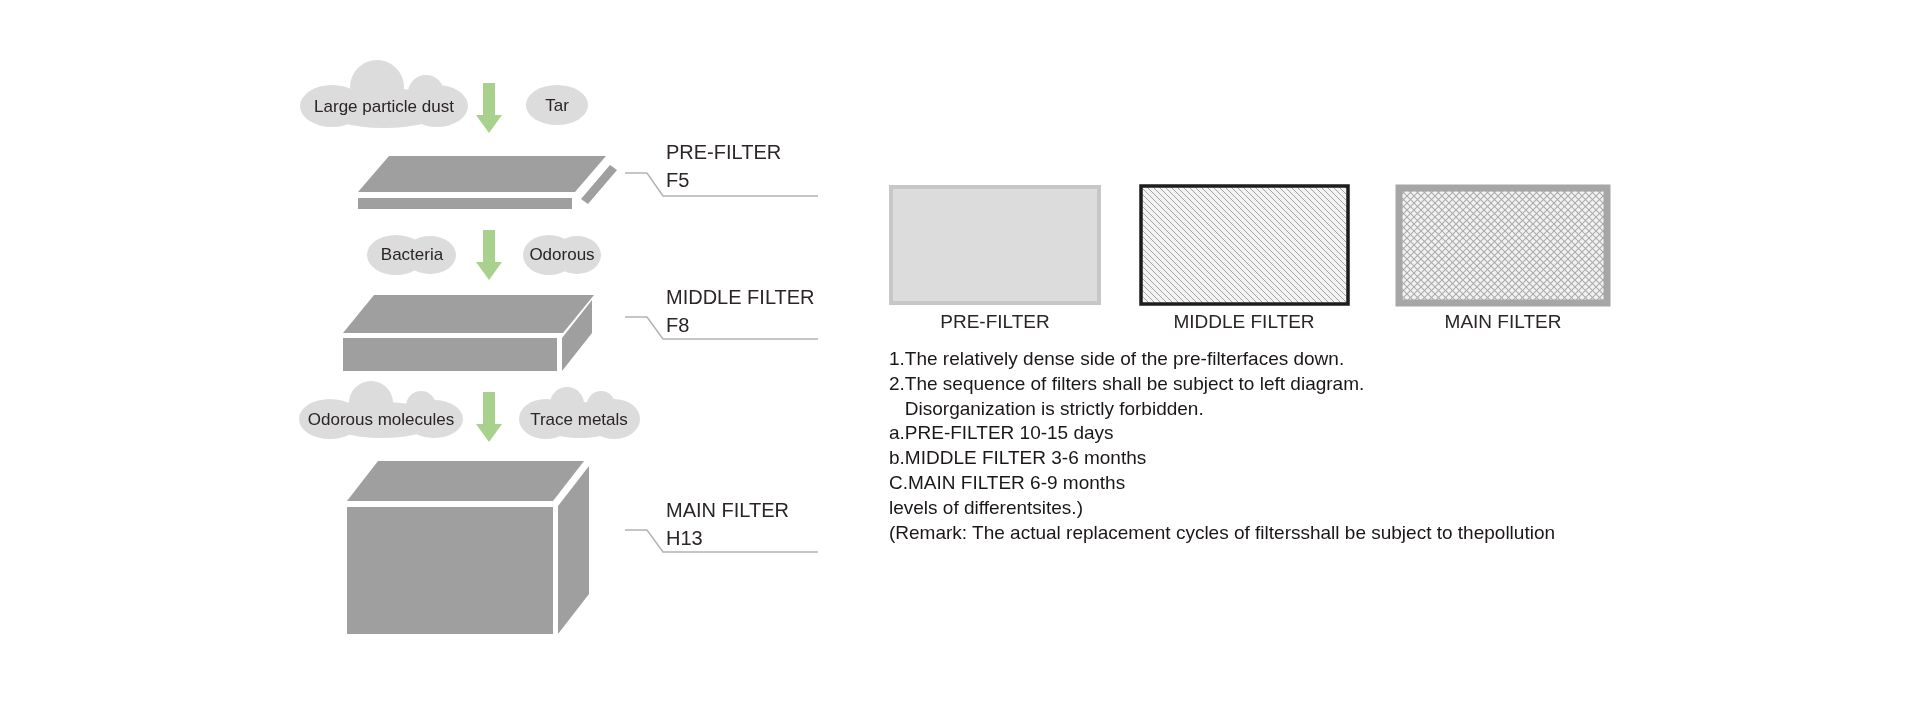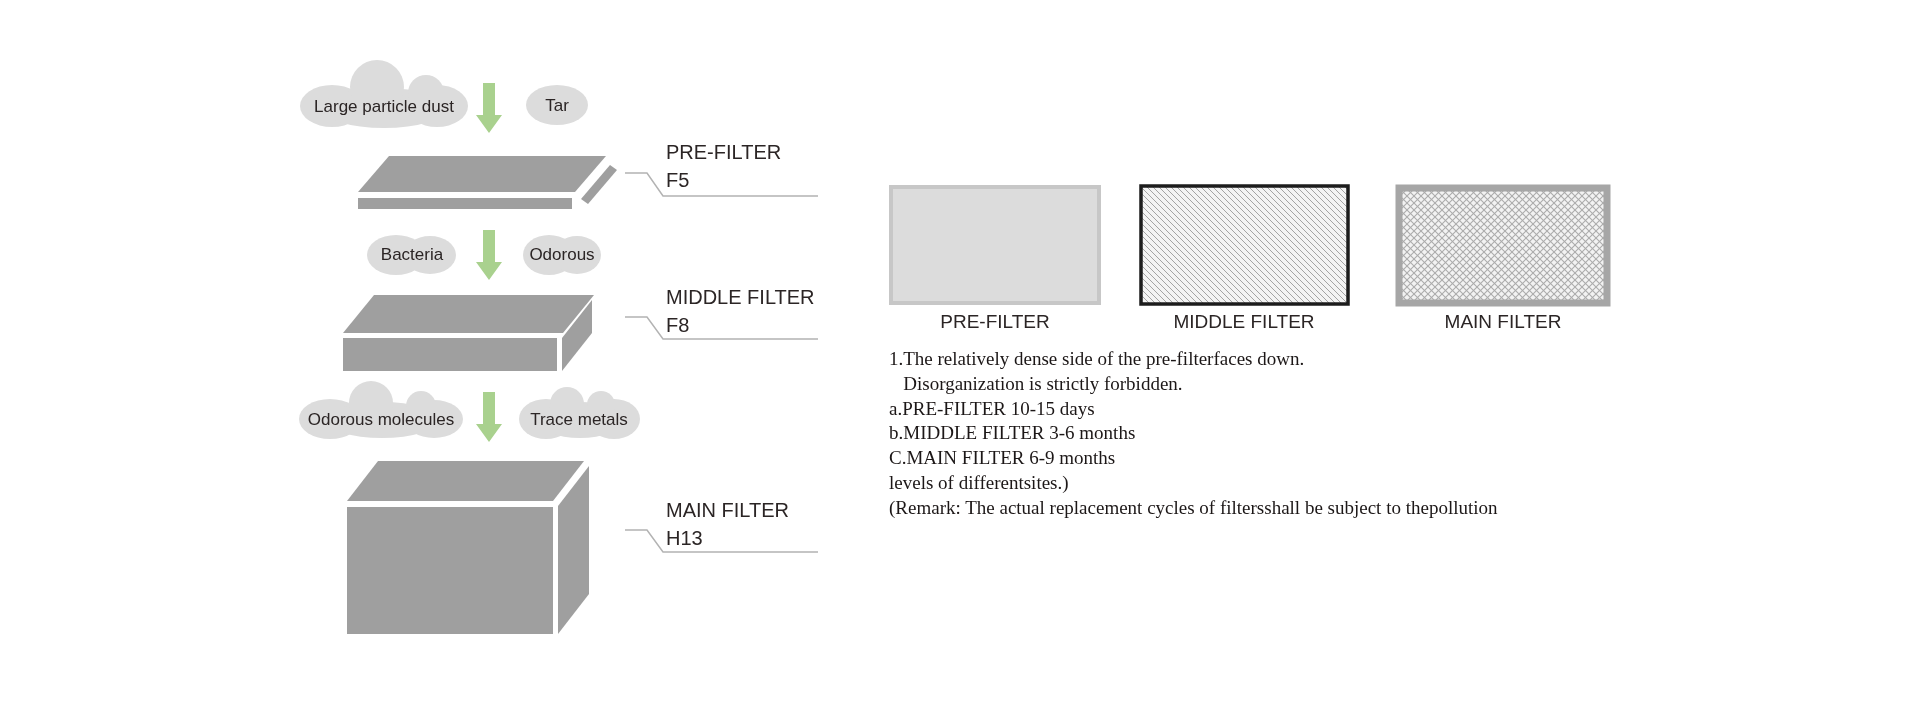--- a/index.html
+++ b/index.html
@@ -27,21 +27,21 @@
     font-size:19px;
     color:#2b2525;
   }
   .instructions{
     position:absolute;
     left:889px;top:347px;
     font-size:19px;
     line-height:24.8px;
     color:#1c1717;
   }
-  .instr-line{white-space:pre;font-family:Liberation Serif, serif;}
+  .instr-line{white-space:pre;}
 </style>
 </head>
 <body>
 
 <div class="canvas">
 
   <svg class="diagram-svg" width="1920" height="705" viewBox="0 0 1920 705">
     <defs>
       <pattern id="hatchDiag" width="6" height="6" patternUnits="userSpaceOnUse">
         <rect width="6" height="6" fill="#f3f3f3"></rect>
@@ -137,20 +137,21 @@
 
   <div class="lbl callout-name" style="left:666px;top:499px">MAIN FILTER</div>
   <div class="lbl callout-grade" style="left:666px;top:527px">H13</div>
 
   <div class="lbl swatch-lbl" style="left:995px;top:311px">PRE-FILTER</div>
   <div class="lbl swatch-lbl" style="left:1244px;top:311px">MIDDLE FILTER</div>
   <div class="lbl swatch-lbl" style="left:1503px;top:311px">MAIN FILTER</div>
 
   <div class="instructions">
     <div class="instr-line">1.The relatively dense side of the pre-filterfaces down.</div>
+    <div class="instr-line">2.The sequence of filters shall be subject to left diagram.</div>
     <div class="instr-line">   Disorganization is strictly forbidden.</div>
     <div class="instr-line">a.PRE-FILTER 10-15 days</div>
     <div class="instr-line">b.MIDDLE FILTER 3-6 months</div>
     <div class="instr-line">C.MAIN FILTER 6-9 months</div>
     <div class="instr-line">levels of differentsites.)</div>
     <div class="instr-line">(Remark: The actual replacement cycles of filtersshall be subject to thepollution</div>
   </div>
 
 </div>
 

